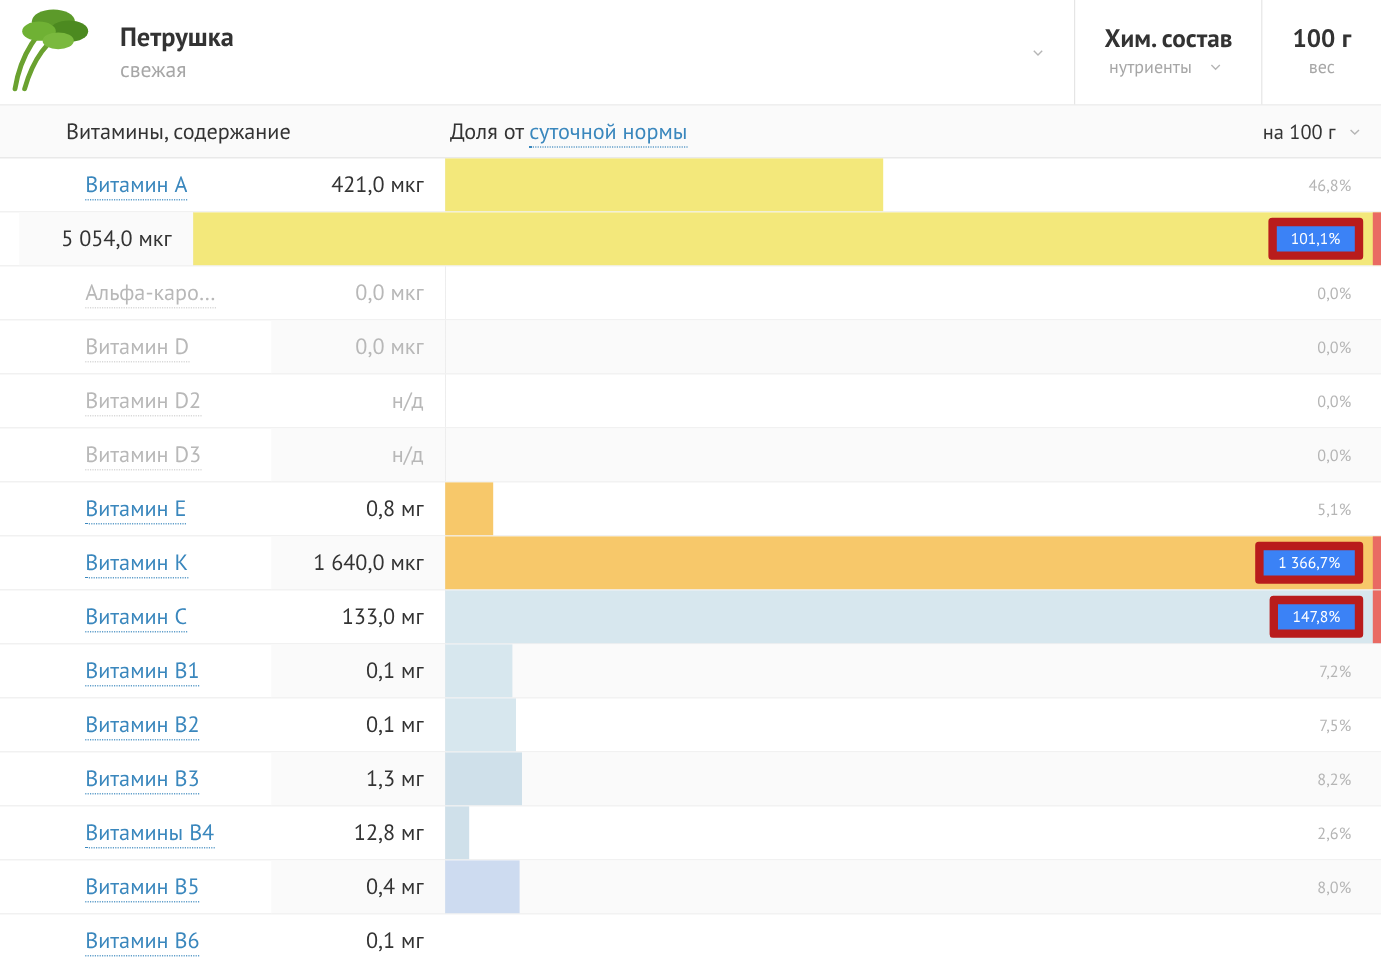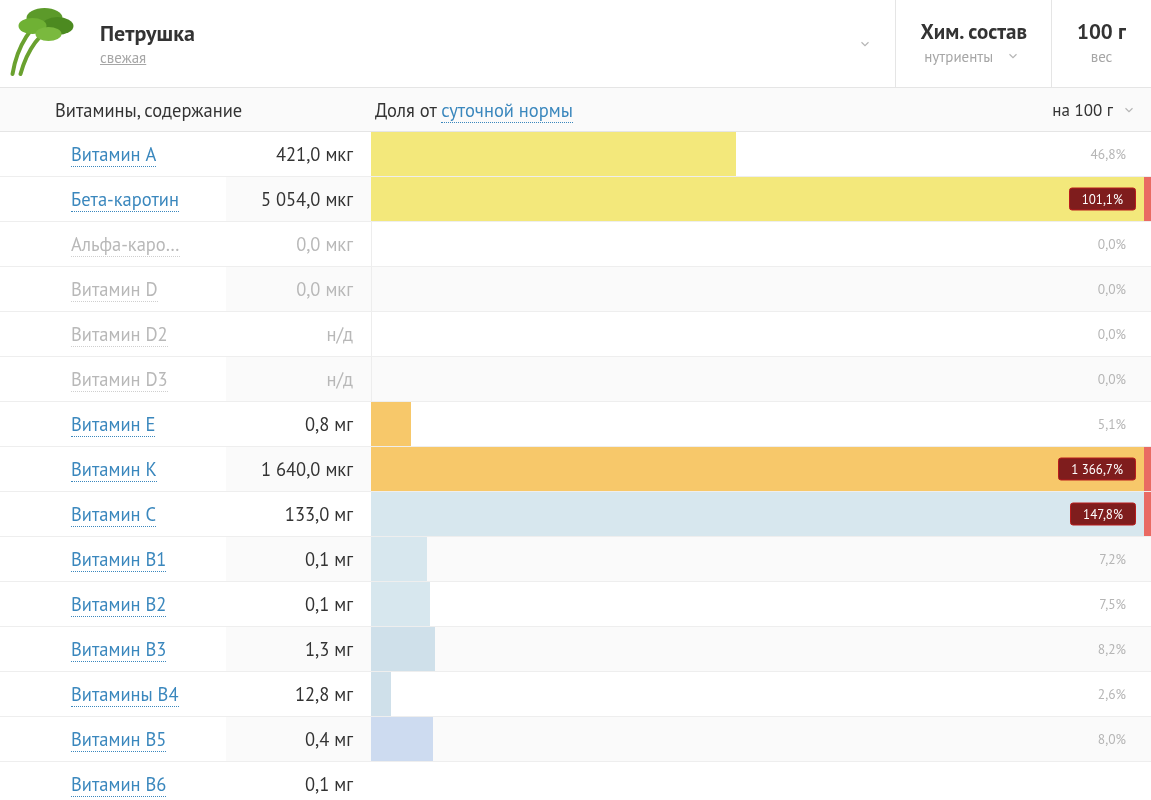--- a/index.html
+++ b/index.html
@@ -31,24 +31,23 @@
   }
   .food-img svg { width: 100%; height: 100%; }
   .food-title-block { padding-left: 15px; flex: 1; }
   .food-title {
     font-size: 22px;
     font-weight: 600;
     color: #333;
     line-height: 1.2;
   }
   .food-sub {
-    font-size: 15px;
+    font-size: 18px;
     color: #a6a6a6;
     margin-top: 2px;
-    text-decoration: underline;
   }
   .chev-down {
     width: 20px;
     height: 20px;
     display: inline-flex;
     align-items: center;
     justify-content: center;
     color: #b5b5b5;
   }
   .header-box {
@@ -196,23 +195,23 @@
     right: 15px;
     top: 50%;
     transform: translateY(-50%);
     z-index: 3;
     font-size: 13.5px;
     color: #b5b5b5;
     padding: 2px 10px;
     border-radius: 3px;
   }
   .pct-badge.over {
-    background: #7f1d1d;
+    background: #3b82f6;
     color: #fff;
-    border: 1px solid #b91c1c;
+    border: 7px solid #b91c1c;
     font-size: 13px;
     padding: 2px 12px;
   }
   svg.chev { width: 14px; height: 14px; }
 </style>
 </head>
 <body>
 
 <div class="header">
   <div class="header-left">
@@ -279,23 +278,20 @@
       <div class="cell-name">
         <a href="#">Витамин A</a>
       </div>
       <div class="cell-amount">421,0 мкг</div>
       <div class="bar-area">
         <div class="bar" style="width: 46.8%; background: rgb(243, 232, 123);"></div>
         <div class="pct-badge">46,8%</div>
       </div>
     </div>
     <div class="row">
-      <div class="cell-name">
-        <a href="#">Бета-каротин</a>
-      </div>
       <div class="cell-amount">5 054,0 мкг</div>
       <div class="bar-area">
         <div class="bar" style="width: 100%; background: rgb(243, 232, 123);"></div>
         <div class="overflow-marker"></div>
         <div class="pct-badge over">101,1%</div>
       </div>
     </div>
     <div class="row">
       <div class="cell-name">
         <a href="#" class="muted">Альфа-каро…</a>

